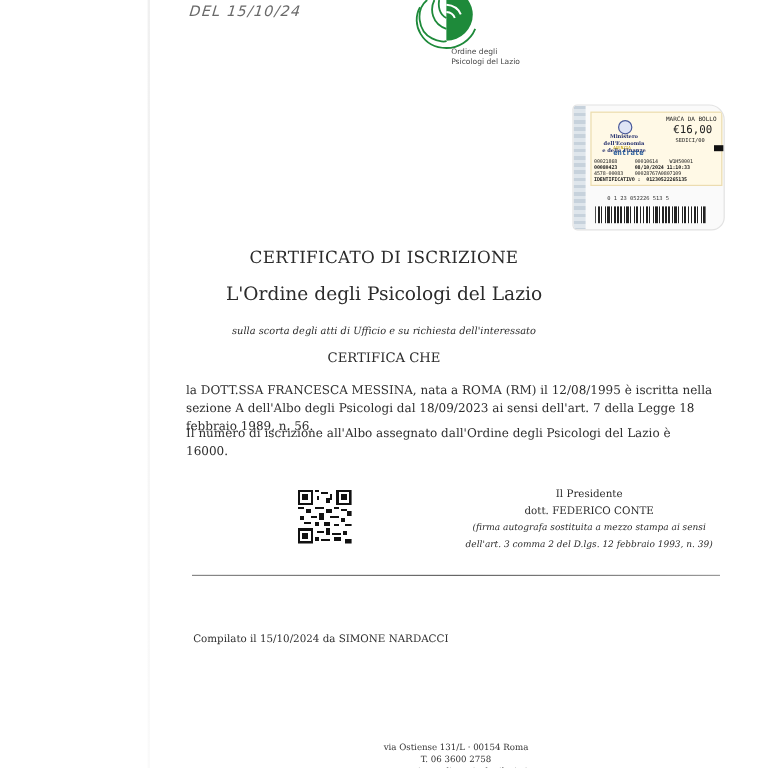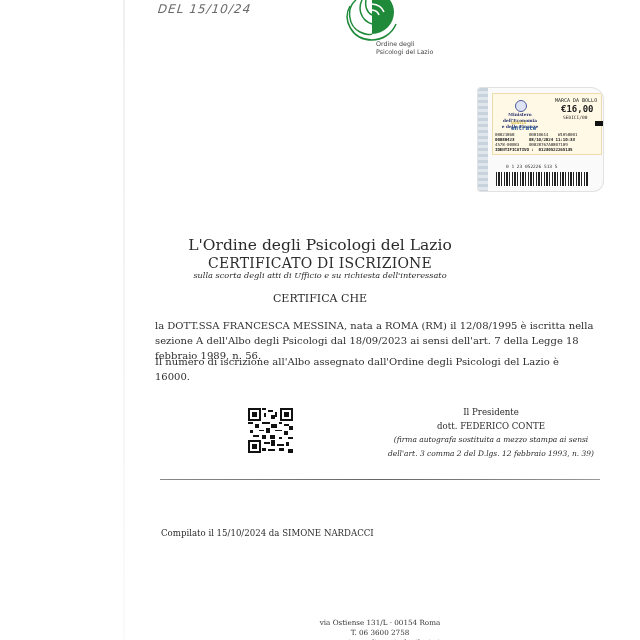--- a/index.html
+++ b/index.html
@@ -46,38 +46,38 @@
   .st-ministry {
     position: absolute; left: 2px; top: 18px; width: 50px;
     font-family: "DejaVu Serif", serif; font-size: 4.3px; line-height: 6px;
     color: #25306e; text-align: center; font-weight: bold;
   }
   .st-emblem {
     position: absolute; left: 22px; top: 6px; width: 10px; height: 10px;
     border-radius: 50%; border: 1px solid #4a5a9a; background: #dfe4f5;
   }
   .st-marca { position: absolute; left: 62px; top: 3px; font-size: 5px; }
-  .st-value { position: absolute; left: 68px; top: 10px; font-size: 9px; font-weight: bold; text-align: center; }
+  .st-value { position: absolute; left: 68px; top: 10px; font-size: 9px; font-weight: normal; text-align: center; }
   .st-words { position: absolute; left: 70px; top: 21px; font-size: 4.5px; }
   .st-black { position: absolute; right: -2px; top: 27px; width: 8px; height: 5px; background: #111; }
   .st-entrate { position: absolute; left: 18px; top: 30px; font-size: 6px; font-weight: bold; color: #2a5c9a; }
   .st-agenzia { position: absolute; left: 18px; top: 27px; font-size: 3.5px; color: #c4a200; }
   .st-line { position: absolute; left: 2px; font-size: 4.2px; white-space: pre; letter-spacing: -0.1px; }
   .st-barcode-num {
     position: absolute; left: 28px; top: 76px;
     font-family: "DejaVu Sans Mono", monospace; font-size: 4.5px; color: #333;
   }
   .st-barcode {
     position: absolute; left: 18px; top: 84px; width: 92px; height: 14px;
     background: repeating-linear-gradient(to right, #222 0 1px, #fff 1px 2px, #222 2px 4px, #fff 4px 5px, #222 5px 6px, #fff 6px 8px);
   }
   .title {
     position: absolute; left: 0; width: 640px; text-align: center;
   }
-  .t1 { top: 207px; font-size: 14px; letter-spacing: 0.2px; margin-top: 48px; }
+  .t1 { top: 207px; font-size: 14px; letter-spacing: 0.2px; }
   .t2 { top: 236px; font-size: 15.5px; }
   .t3 { top: 270px; font-size: 8.2px; font-style: italic; }
   .t4 { top: 292px; font-size: 11px; }
   .body-text {
     position: absolute; left: 155px; width: 440px;
     font-size: 10px; line-height: 15px; color: #2e2e2e;
   }
   .p1 { top: 318px; }
   .p2 { top: 354px; }
   .qr {

